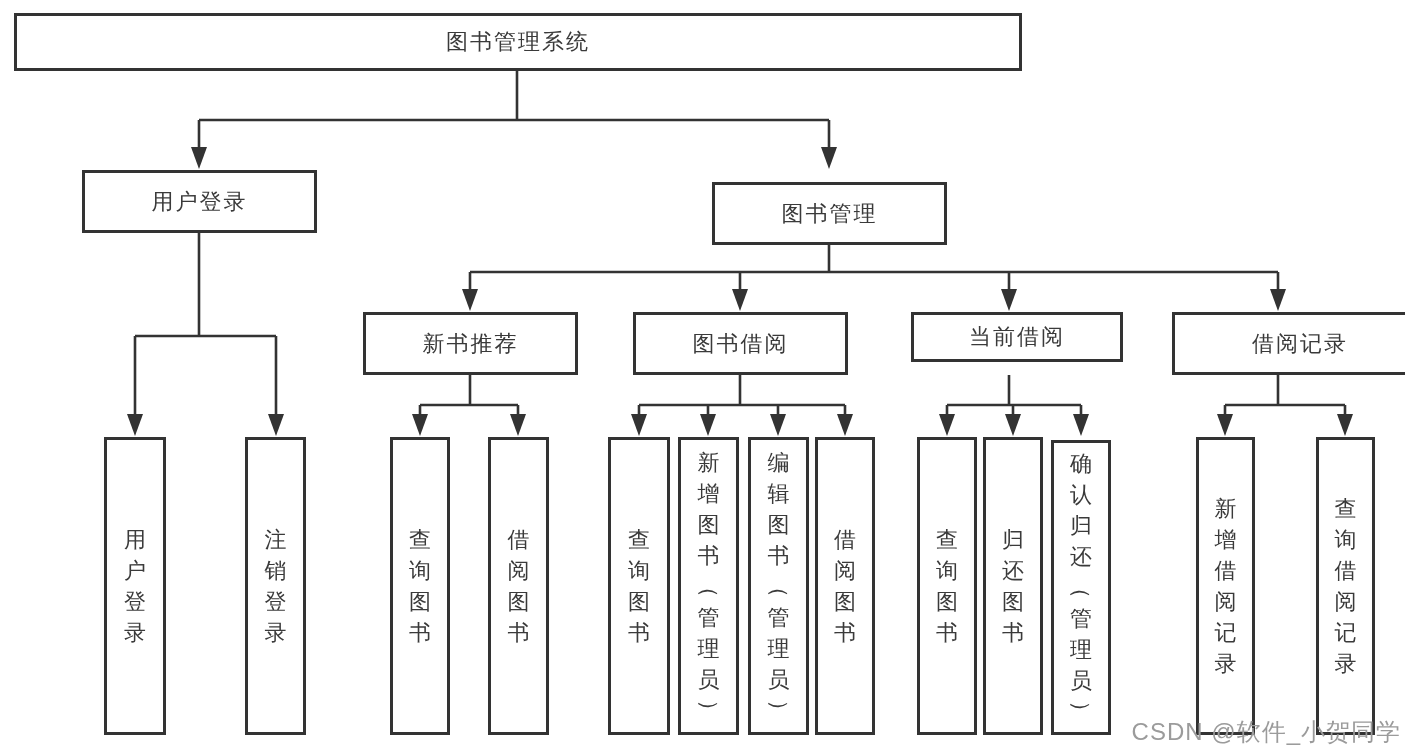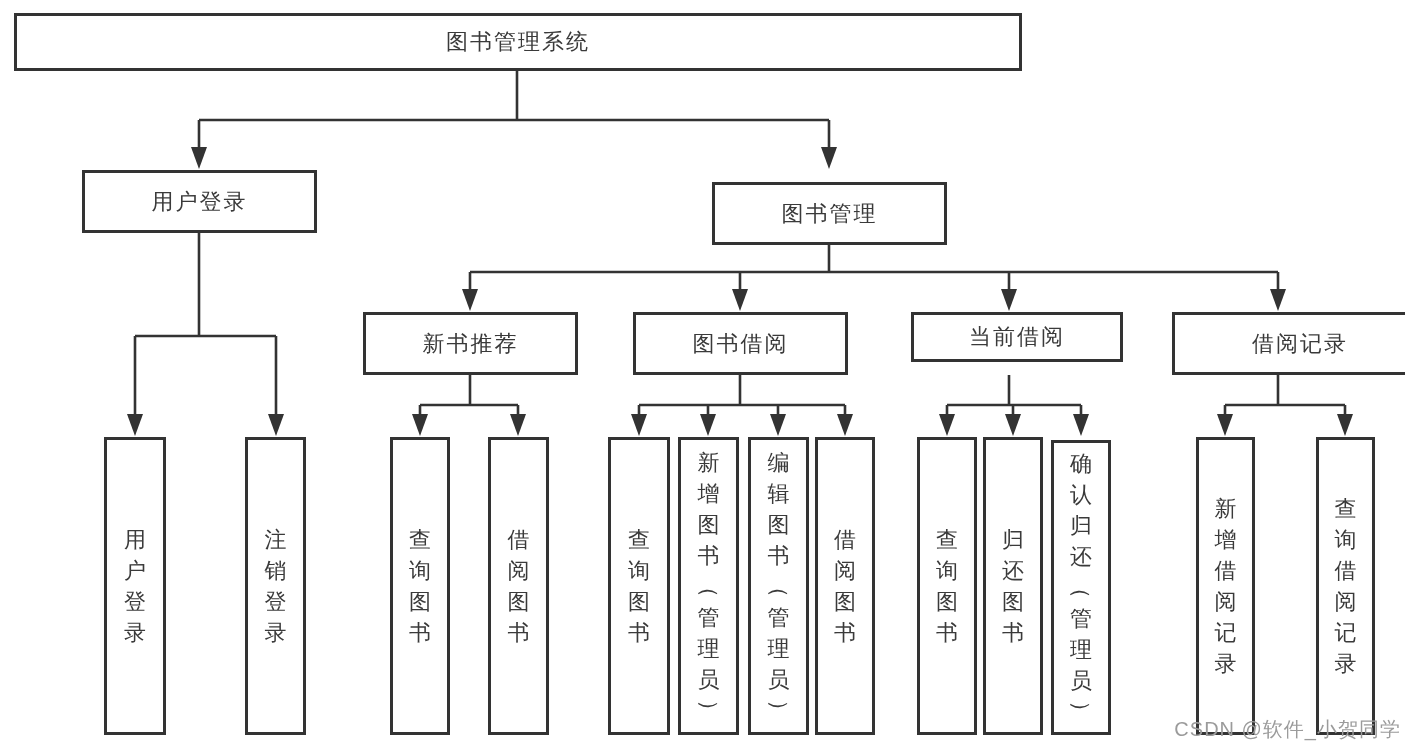--- a/index.html
+++ b/index.html
@@ -44,21 +44,21 @@
     height: 31px;
     line-height: 31px;
     text-align: center;
     font-size: 22px;
   }
   .vpunct { transform: rotate(90deg); }
   .watermark {
     position: absolute;
     right: 4px;
     top: 716px;
-    font-size: 20px;
+    font-size: 24px;
     letter-spacing: 1px;
     color: var(--watermark, #9b9b9b);
     z-index: 5;
     white-space: nowrap;
   }
 </style>
 </head>
 <body>
 
 <div class="canvas">

